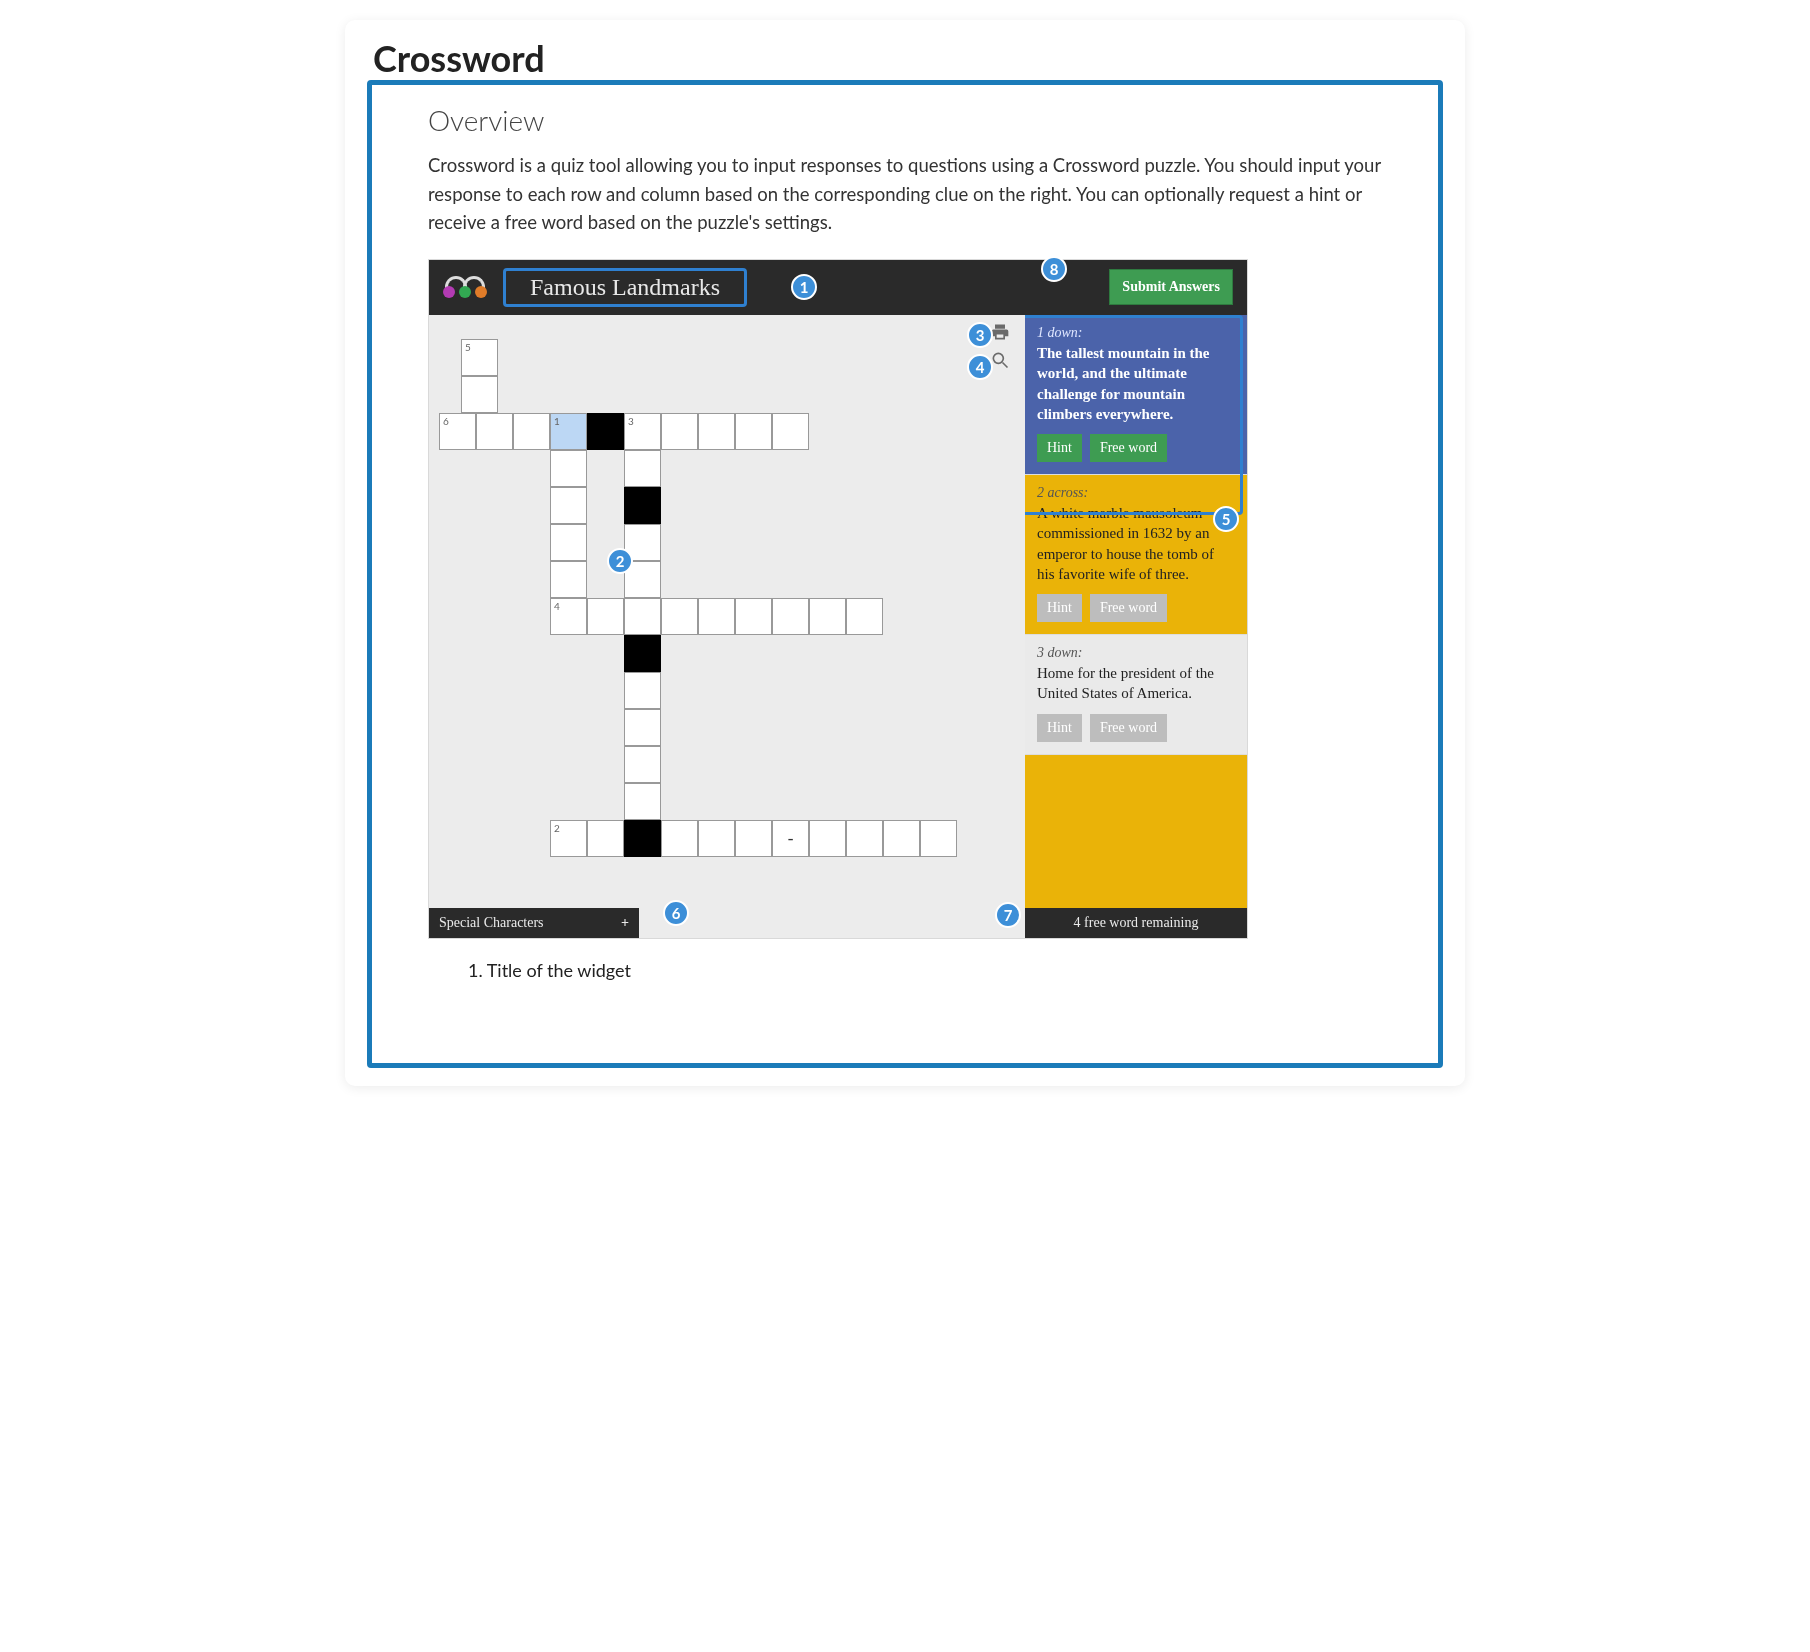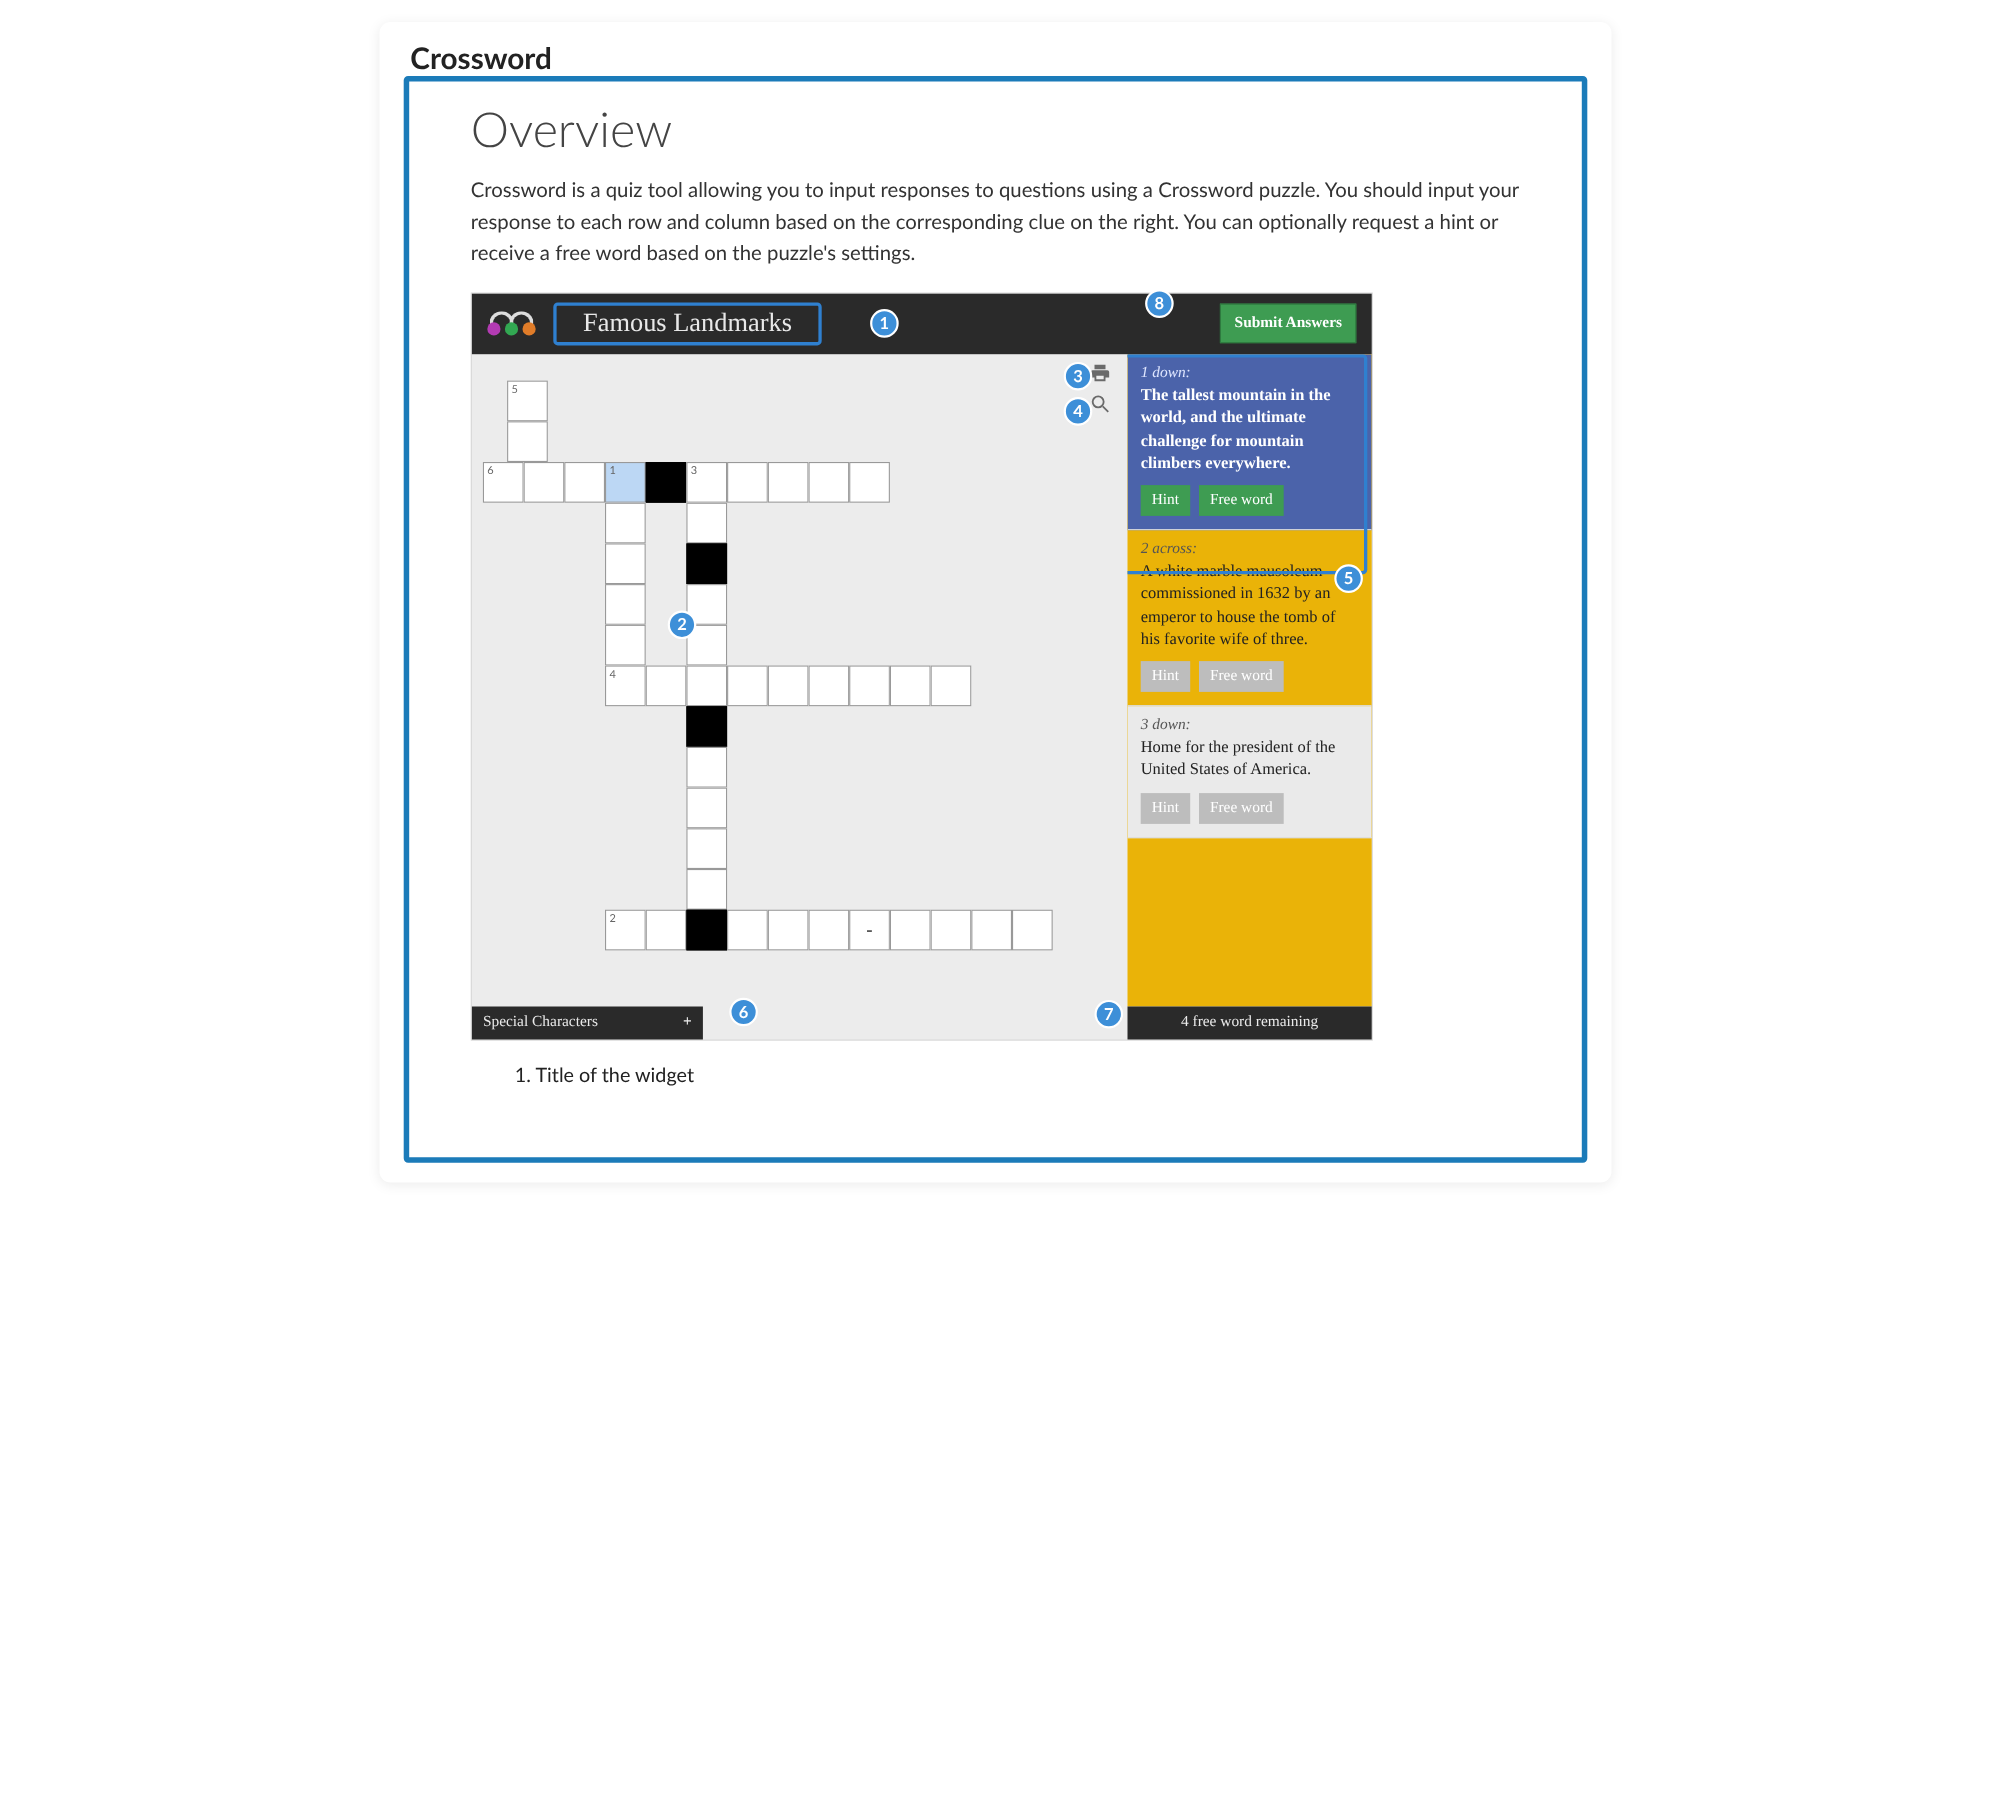--- a/index.html
+++ b/index.html
@@ -18,21 +18,21 @@
     position: relative;
   }
   .card-header {
     display: flex;
     align-items: flex-end;
     justify-content: space-between;
     padding: 16px 24px 0 28px;
   }
   .card-title {
     font-weight: 700;
-    font-size: 27px;
+    font-size: 36px;
     color: #222;
   }
   .tabs {
     display: flex;
     gap: 10px;
     position: relative;
     top: 2px;
   }
   .tab {
     padding: 10px 20px;
@@ -53,21 +53,21 @@
   .content-scroll {
     height: 978px;
     overflow-y: auto;
     padding: 18px 56px 10px 56px;
   }
   .content-scroll::-webkit-scrollbar { width: 12px; }
   .content-scroll::-webkit-scrollbar-thumb { background: #bcbcbc; border-radius: 6px; }
   .content-scroll::-webkit-scrollbar-track { background: #f6f6f6; }
   .overview-title {
     font-weight: 300;
-    font-size: 44px;
+    font-size: 28px;
     color: #444;
     margin-bottom: 14px;
   }
   .overview-text {
     font-size: 18.5px;
     color: #333;
     line-height: 1.55;
     margin-bottom: 22px;
   }
   .widget-shot {

